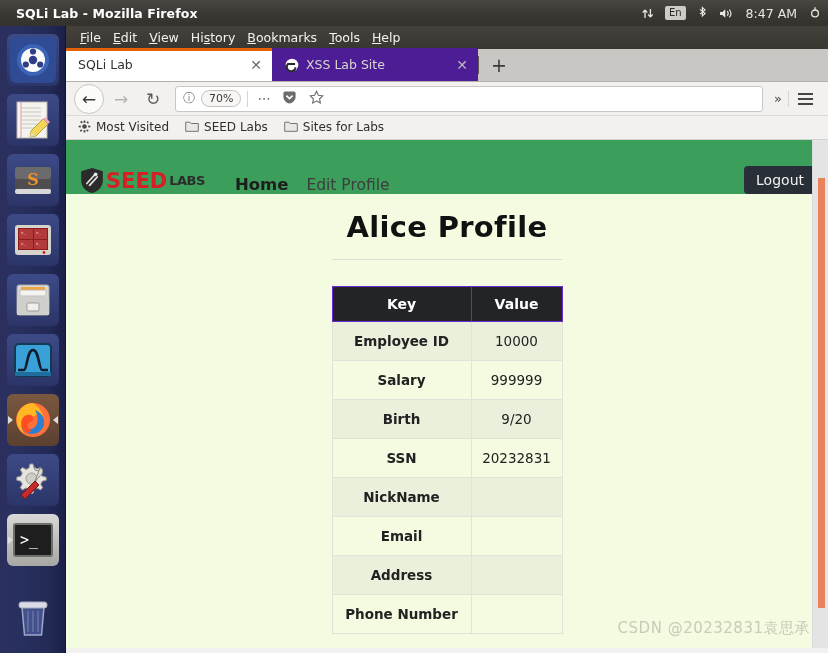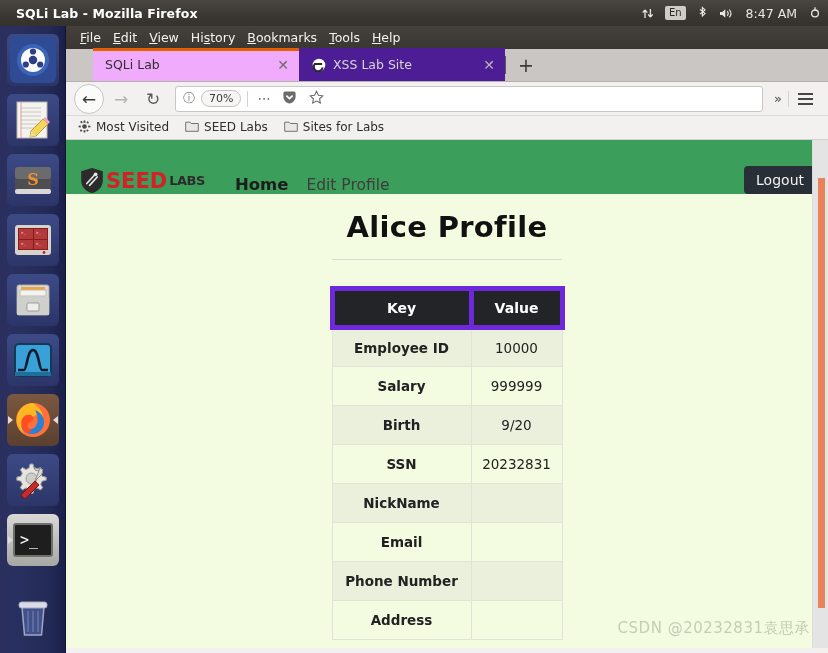--- a/index.html
+++ b/index.html
@@ -64,21 +64,21 @@
 
   .tabbar {
     height: 33px; background: #c9c6c3;
     display: flex; align-items: flex-end; padding-left: 0;
     border-bottom: 1px solid #b4b0ad;
   }
   .tab {
     position: relative; height: 33px; display: flex; align-items: center;
     padding: 0 10px 0 12px; min-width: 206px; font-size: 12.5px; color: #30302f;
   }
-  .tab.active { background: #f0abfc; margin-left: 27px; }
+  .tab.active { background: #ffffff; }
   .tab.active::before {
     content: ""; position: absolute; left: 0; right: 0; top: 0; height: 3px;
     background: #e66000;
   }
   .tab.inactive { background: #4c1d95; color: #d8d6d3; }
   .tab-favicon {
     width: 15px; height: 15px; margin-right: 7px; flex: 0 0 15px;
     display: flex; align-items: center; justify-content: center;
   }
   .tab-label { flex: 1 1 auto; white-space: nowrap; overflow: hidden; text-overflow: ellipsis; }
@@ -148,21 +148,21 @@
   .title-rule {
     width: 230px; height: 1px; background: #dcdcd6; margin: 15px auto 0 auto;
   }
 
   .profile-table {
     margin: 26px auto 0 auto; border-collapse: collapse; width: 230px;
     table-layout: fixed;
   }
   .profile-table th {
     background: #222428; color: #ffffff; font-size: 14px; font-weight: bold;
-    padding: 9px 6px; text-align: center; border: 5px solid #6d28d9;
+    padding: 9px 6px; text-align: center; border: 1px solid #6d28d9;
   }
   .profile-table td {
     padding: 9px 6px; font-size: 13.5px; color: #222; text-align: center;
     border: 1px solid #e0e3d6; height: 39px;
   }
   .profile-table td.k { font-weight: bold; font-size: 13.5px; }
   .profile-table tbody tr:nth-child(odd) td { background: #eaf0dc; }
   .profile-table tbody tr:nth-child(even) td { background: #f3fbe1; }
   .profile-table col.c1 { width: 139px; }
   .profile-table col.c2 { width: 91px; }
@@ -483,25 +483,25 @@
           </tr>
           <tr>
             <td class="k">NickName</td>
             <td></td>
           </tr>
           <tr>
             <td class="k">Email</td>
             <td></td>
           </tr>
           <tr>
+            <td class="k">Address</td>
+            <td></td>
+          </tr>
+          <tr>
             <td class="k">Phone Number</td>
-            <td></td>
-          </tr>
-          <tr>
-            <td class="k">Address</td>
             <td></td>
           </tr>
         </tbody>
       </table>
 
       <div class="watermark">CSDN @20232831袁思承</div>
 
       <div class="pg-scroll">
         <div class="pg-thumb"></div>
       </div>

